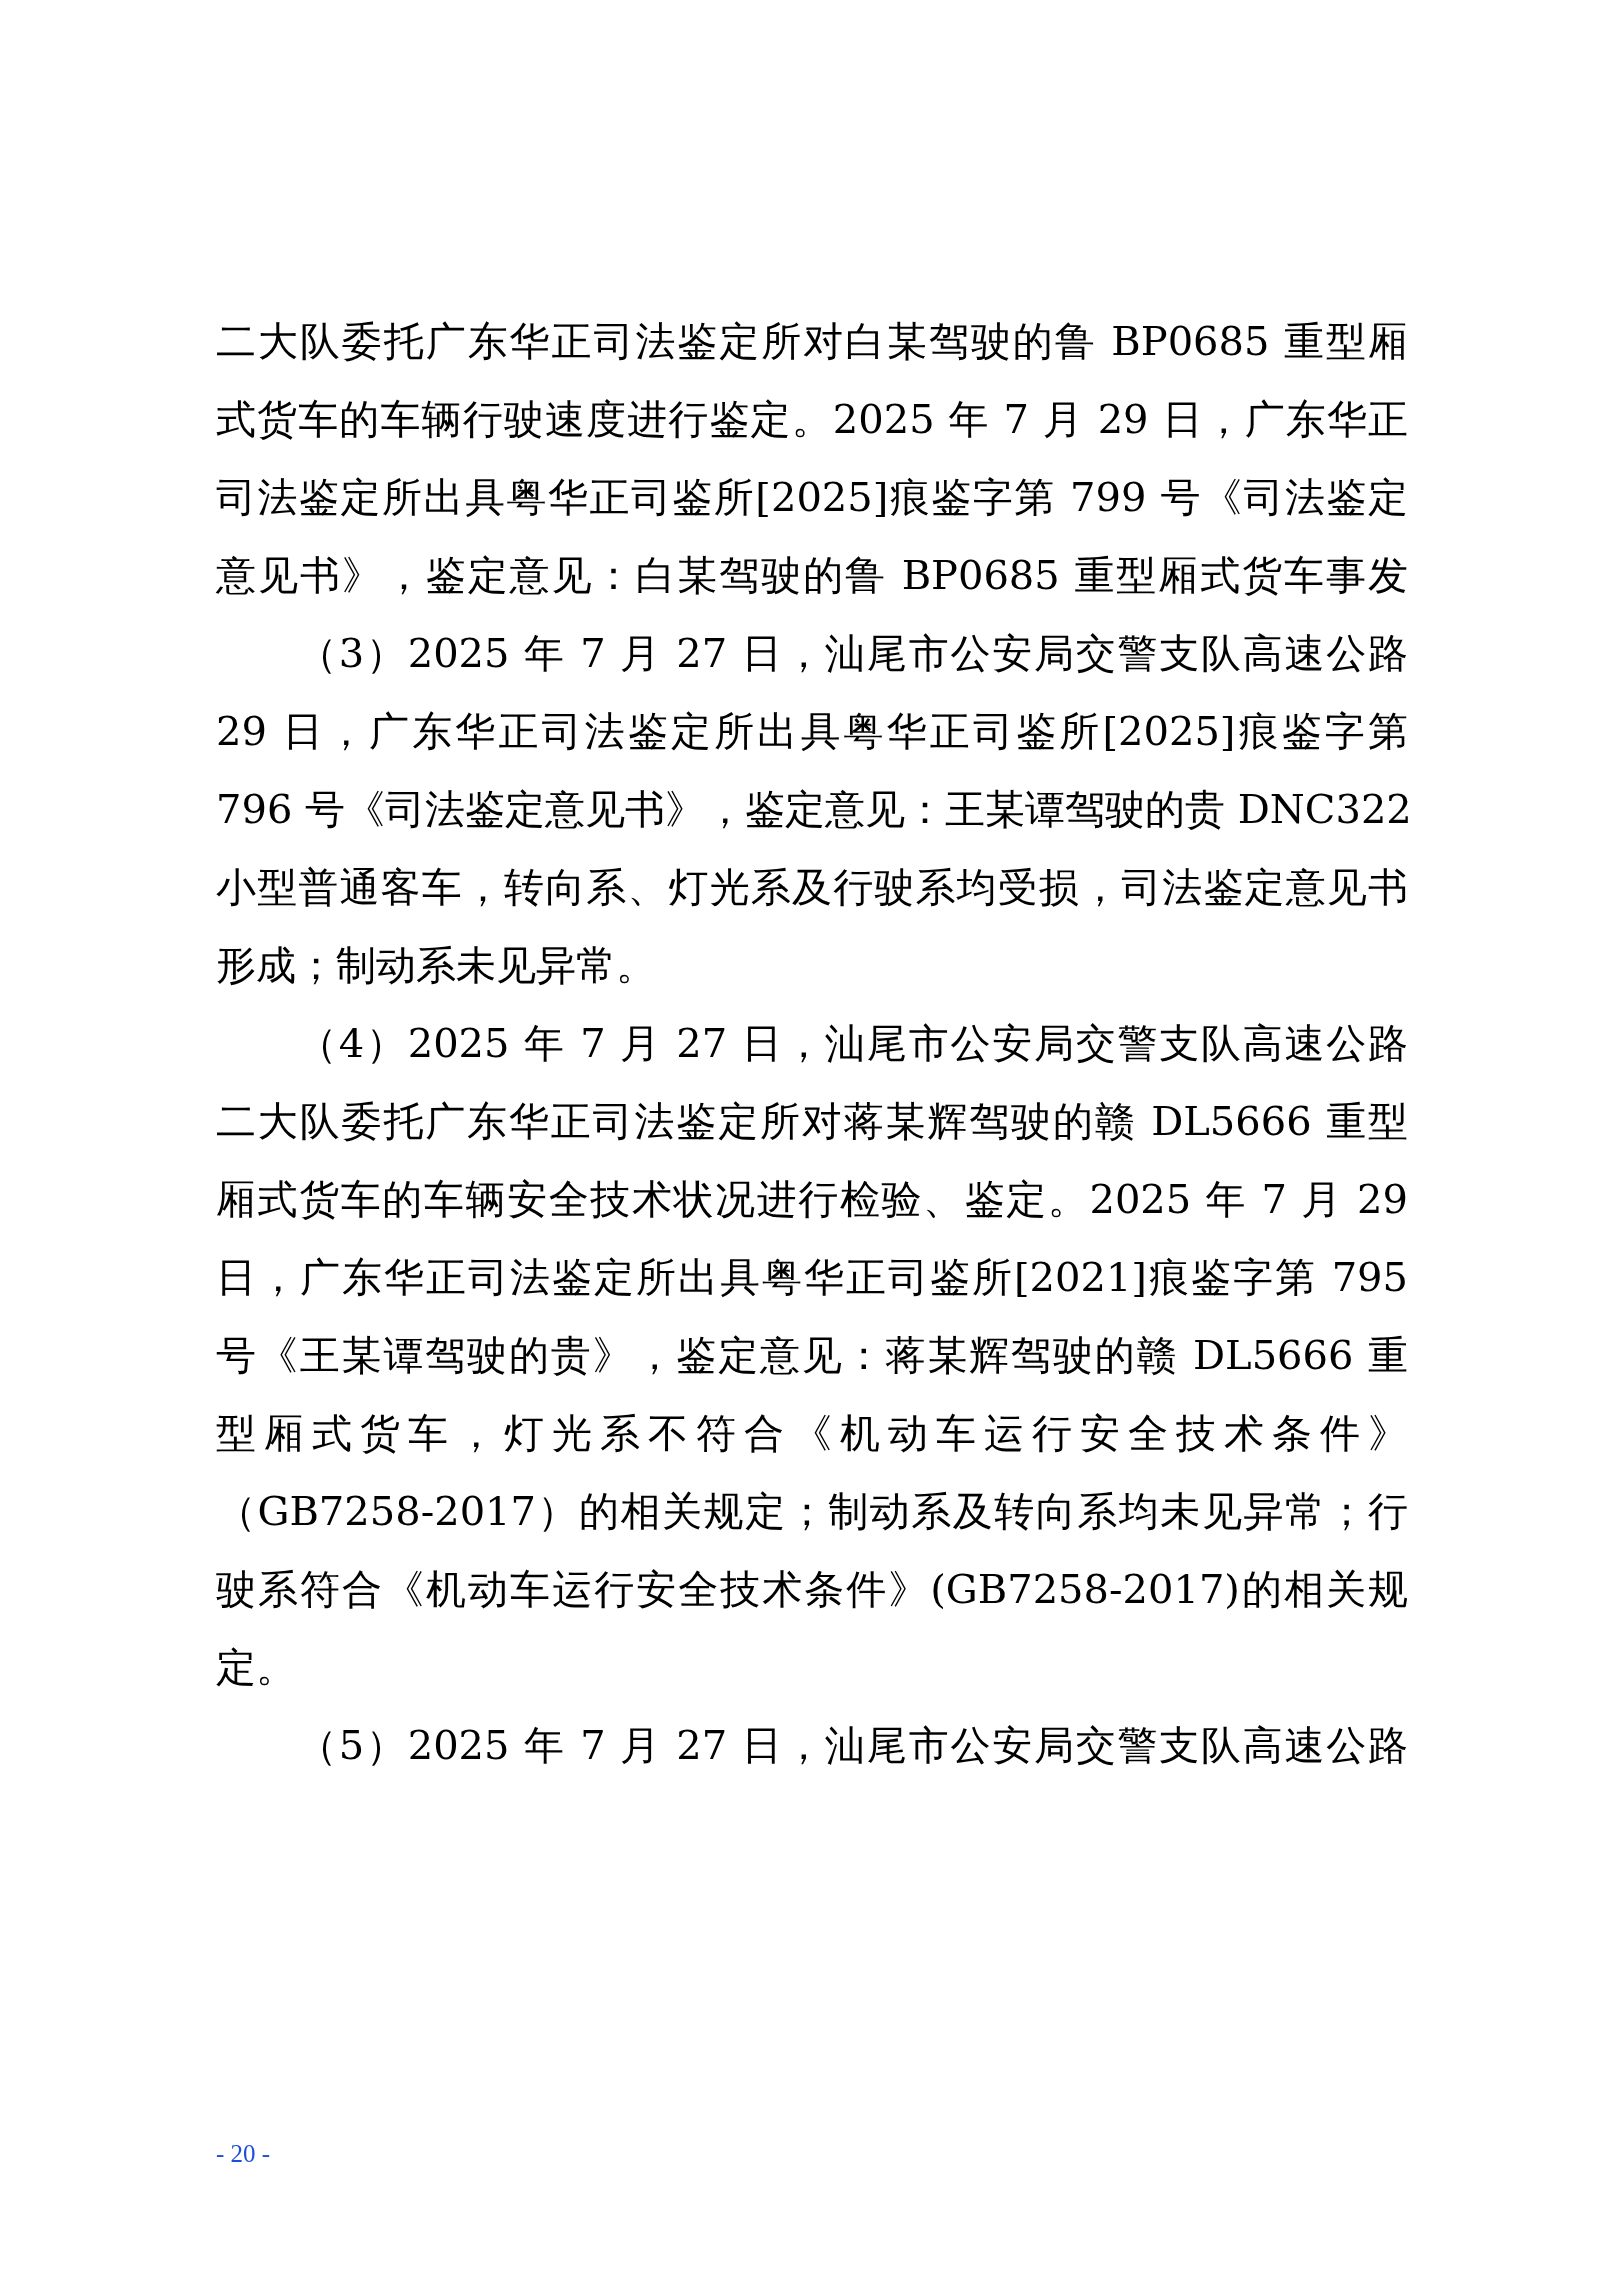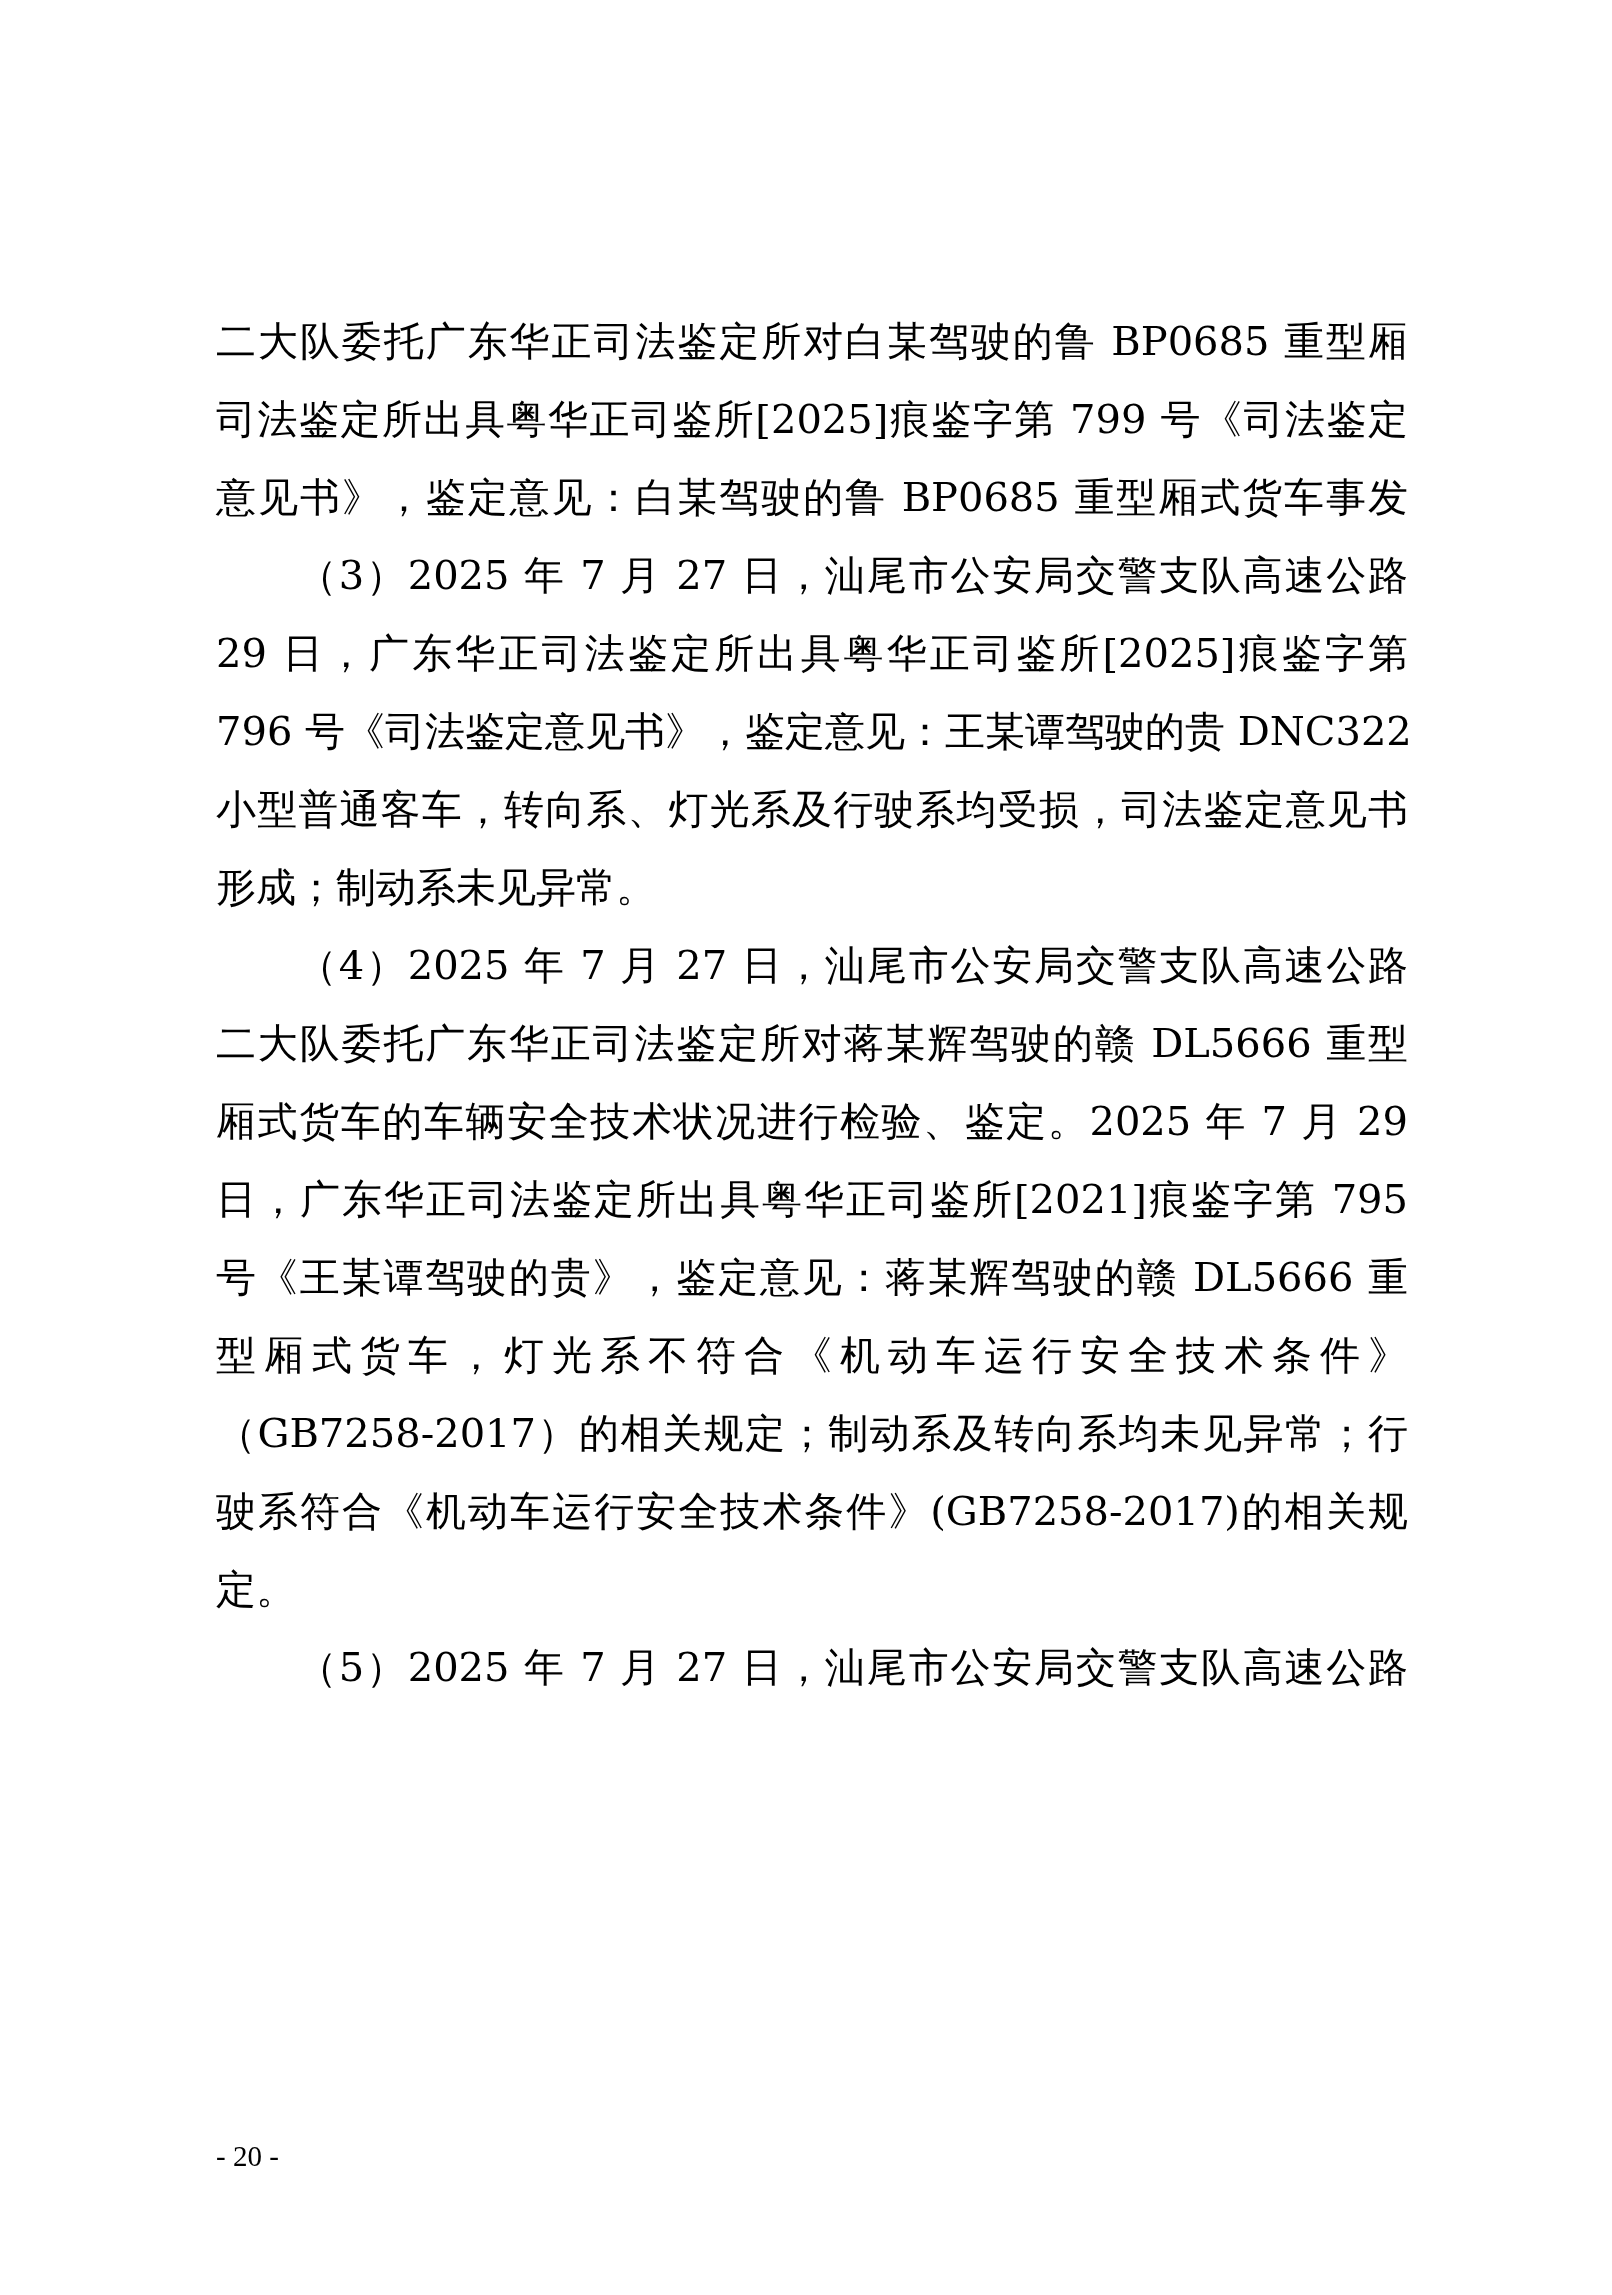--- a/index.html
+++ b/index.html
@@ -14,31 +14,32 @@
       display: block; height: 78px; line-height: 78px;
       white-space: nowrap; overflow: visible;
       text-align: justify; text-align-last: justify;
       letter-spacing: 0px;
     }
     .line.last { text-align: left; text-align-last: left; }
     .line.indent { padding-left: 81px; }
     .page-number {
       position: absolute; left: 216px; top: 2132px;
       font-family: "Liberation Serif", "DejaVu Serif", serif;
-      font-size: 29px; color: #000000; white-space: pre;
+      font-size: 25px; color: #1d4ed8; white-space: pre;
     }
   </style>
 </head>
 <body>
 
 <div class="page">
   <div class="text-block">
 
     <div>
       <span class="line">二大队委托广东华正司法鉴定所对白某驾驶的鲁 BP0685 重型厢</span>
+      <span class="line">式货车的车辆行驶速度进行鉴定。2025 年 7 月 29 日，广东华正</span>
       <span class="line">司法鉴定所出具粤华正司鉴所[2025]痕鉴字第 799 号《司法鉴定</span>
       <span class="line">意见书》，鉴定意见：白某驾驶的鲁 BP0685 重型厢式货车事发</span>
     </div>
 
     <div>
       <span class="line indent">（3）2025 年 7 月 27 日，汕尾市公安局交警支队高速公路</span>
       <span class="line">29 日，广东华正司法鉴定所出具粤华正司鉴所[2025]痕鉴字第</span>
       <span class="line">796 号《司法鉴定意见书》，鉴定意见：王某谭驾驶的贵 DNC322</span>
       <span class="line">小型普通客车，转向系、灯光系及行驶系均受损，司法鉴定意见书</span>
       <span class="line last">形成；制动系未见异常。</span>

